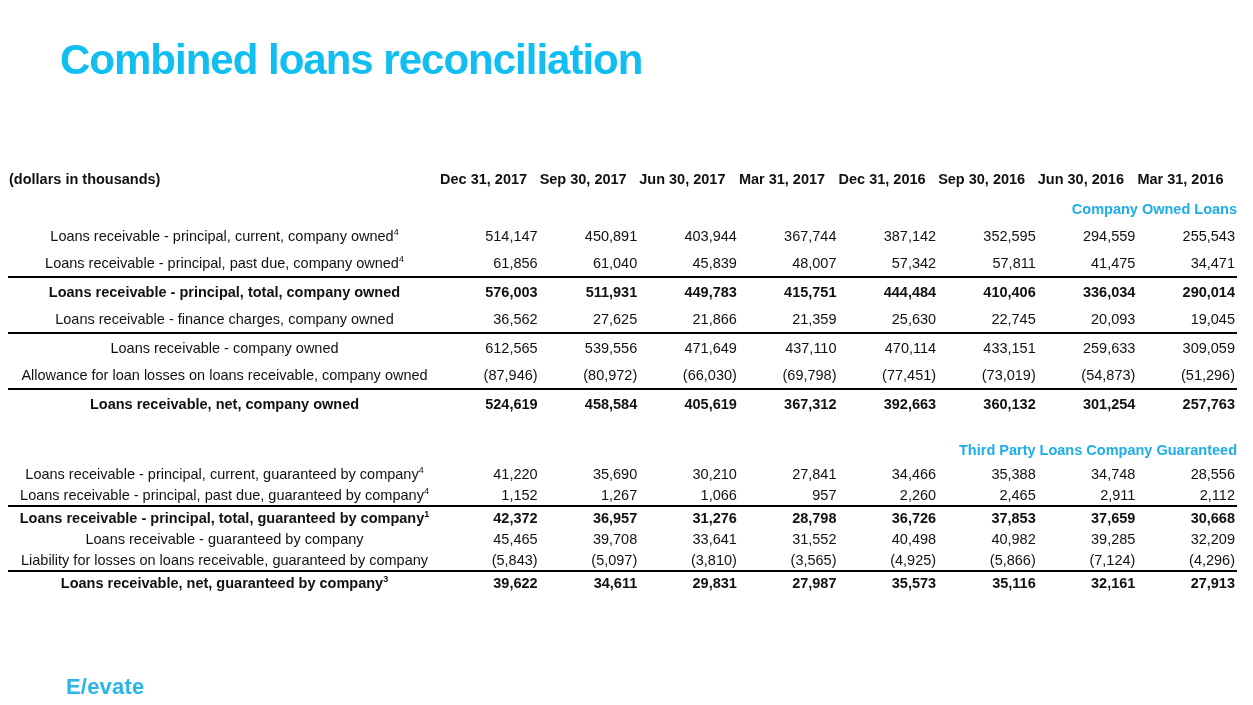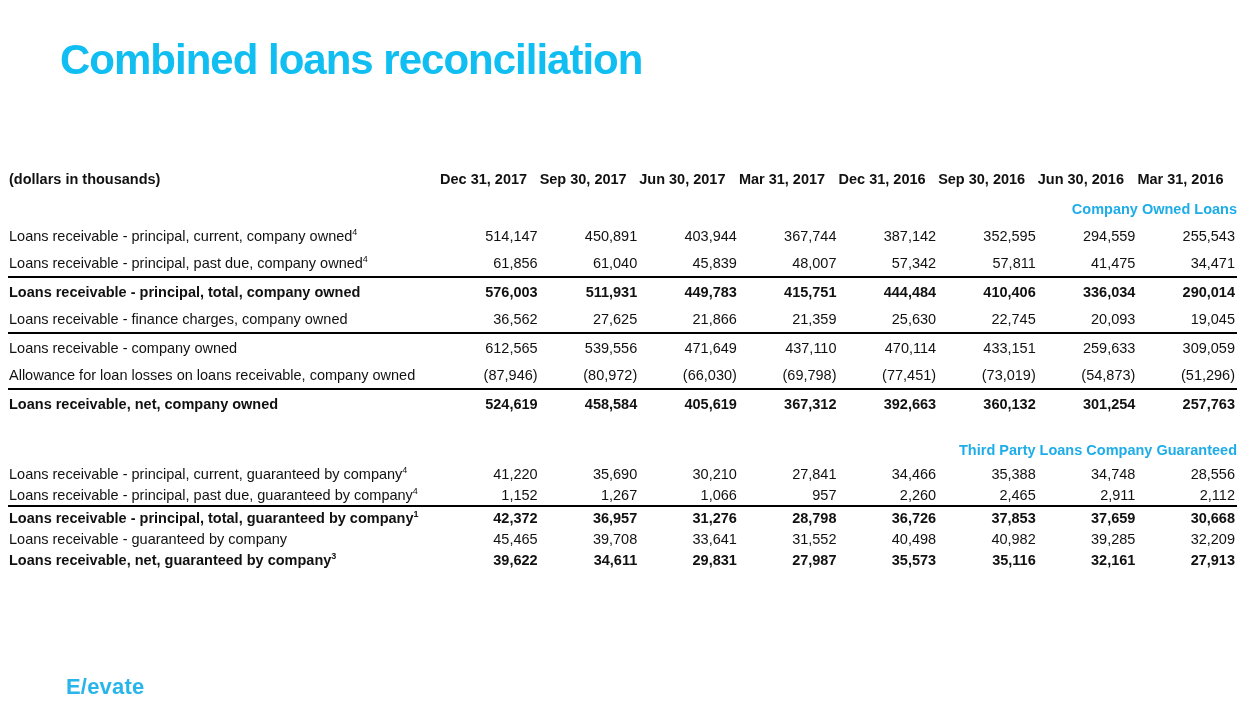--- a/index.html
+++ b/index.html
@@ -23,21 +23,21 @@
     width: 1229px;
     border-collapse: collapse; table-layout: fixed; margin-top: 32px;
   }
   col.lbl-col { width: 432px; }
   th, td { font-size: 14.5px; color: #111; line-height: 18px; }
   thead th {
     font-weight: 700; text-align: left; vertical-align: bottom;
     padding: 0 2px 6px 0; white-space: nowrap;
   }
   thead th.unit-label { text-align: left; padding-left: 1px; }
-  td.lbl { text-align: left; padding-left: 1px; white-space: nowrap; }
+  td.lbl { text-align: center; padding-left: 1px; white-space: nowrap; }
   td.num { text-align: right; padding-right: 2px; white-space: nowrap; }
   tr.s0 td { padding-top: 4.5px; padding-bottom: 4.5px; }
   tr.s1 td { padding-top: 1.5px; padding-bottom: 1.5px; }
   tr.bold td { font-weight: 700; }
   tr.rule td { border-bottom: 2.5px solid #000; }
   tr.section-heading td {
     color: var(--section-cyan, #1EADE8);
     font-weight: 700; text-align: right;
     padding: 6px 0 4px 1px;
   }
@@ -213,20 +213,31 @@
           <td class="lbl">Loans receivable - guaranteed by company</td>
           <td class="num">45,465</td>
           <td class="num">39,708</td>
           <td class="num">33,641</td>
           <td class="num">31,552</td>
           <td class="num">40,498</td>
           <td class="num">40,982</td>
           <td class="num">39,285</td>
           <td class="num">32,209</td>
         </tr>
+        <tr class="s1 rule">
+          <td class="lbl">Liability for losses on loans receivable, guaranteed by company</td>
+          <td class="num">(5,843)</td>
+          <td class="num">(5,097)</td>
+          <td class="num">(3,810)</td>
+          <td class="num">(3,565)</td>
+          <td class="num">(4,925)</td>
+          <td class="num">(5,866)</td>
+          <td class="num">(7,124)</td>
+          <td class="num">(4,296)</td>
+        </tr>
         <tr class="s1 bold">
           <td class="lbl">Loans receivable, net, guaranteed by company<sup>3</sup></td>
           <td class="num">39,622</td>
           <td class="num">34,611</td>
           <td class="num">29,831</td>
           <td class="num">27,987</td>
           <td class="num">35,573</td>
           <td class="num">35,116</td>
           <td class="num">32,161</td>
           <td class="num">27,913</td>

